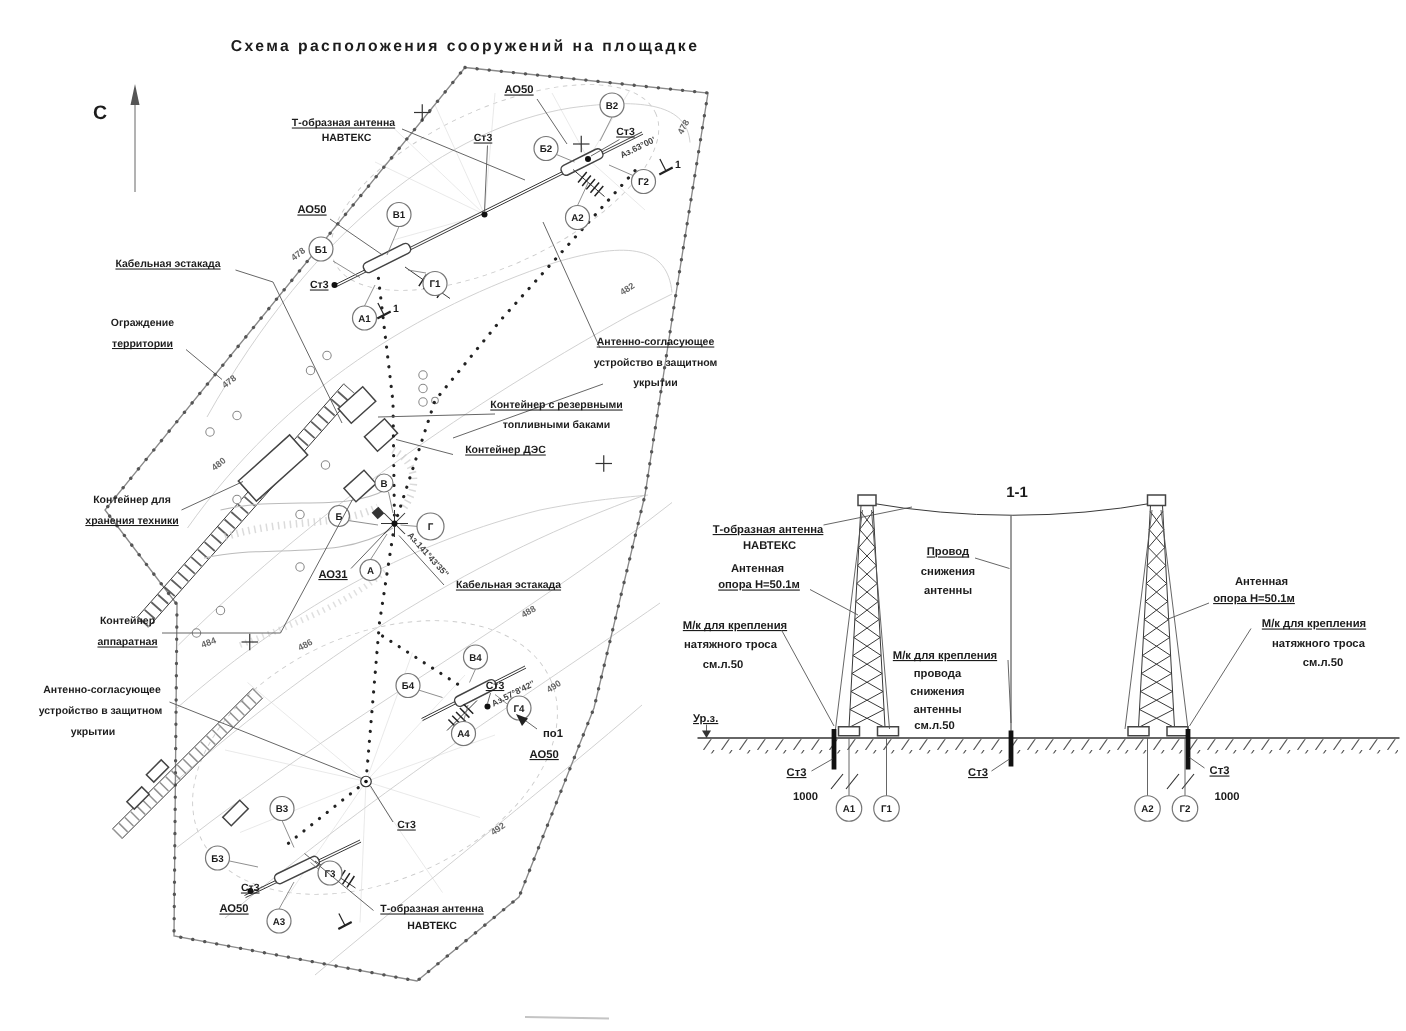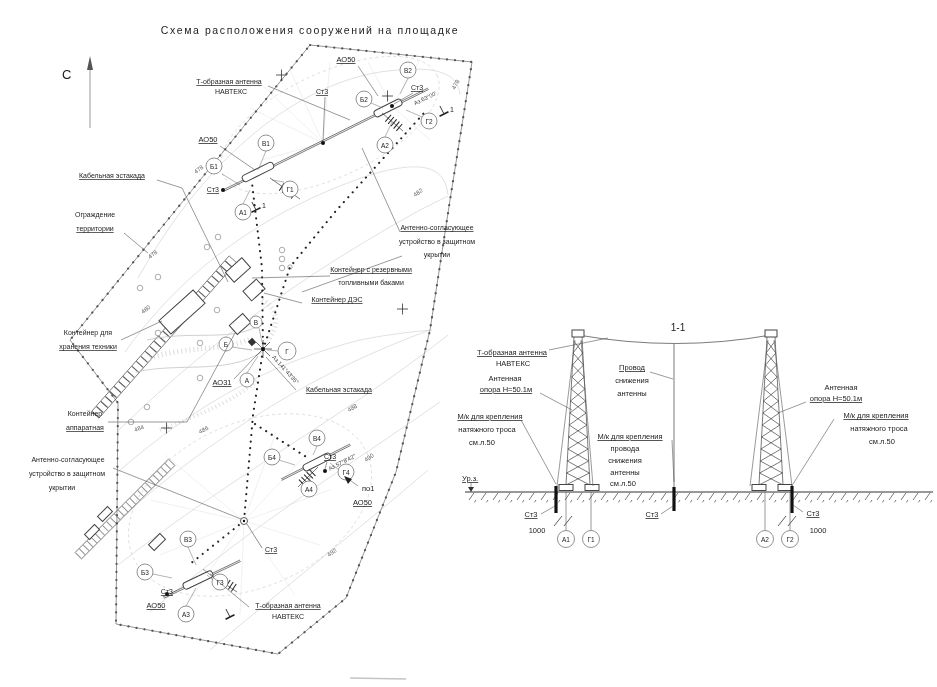--- a/index.html
+++ b/index.html
@@ -1,16 +1,16 @@
 <!DOCTYPE html>
 <html><head>
 <meta charset="utf-8">
 <style>
   html,body{margin:0;padding:0;background:#fff;}
-  #stage{position:relative;width:937px;height:687px;background:#fff;overflow:hidden;}
+  #stage{position:relative;width:937px;height:687px;background:#fff;overflow:hidden;font-weight:bold;}
   svg{display:block;}
   svg text{font-family:"Liberation Sans",sans-serif;fill:#1c1c1c;}
   .t10{font-size:10.5px;letter-spacing:1.6px;}
   .t75{font-size:7.5px;}
   .t7{font-size:7px;}
   .t65{font-size:6.5px;}
   .t6{font-size:6px;fill:#666;}
   .t58{font-size:5.8px;fill:#444;}
   .mid{text-anchor:middle;}
   .end{text-anchor:end;}

